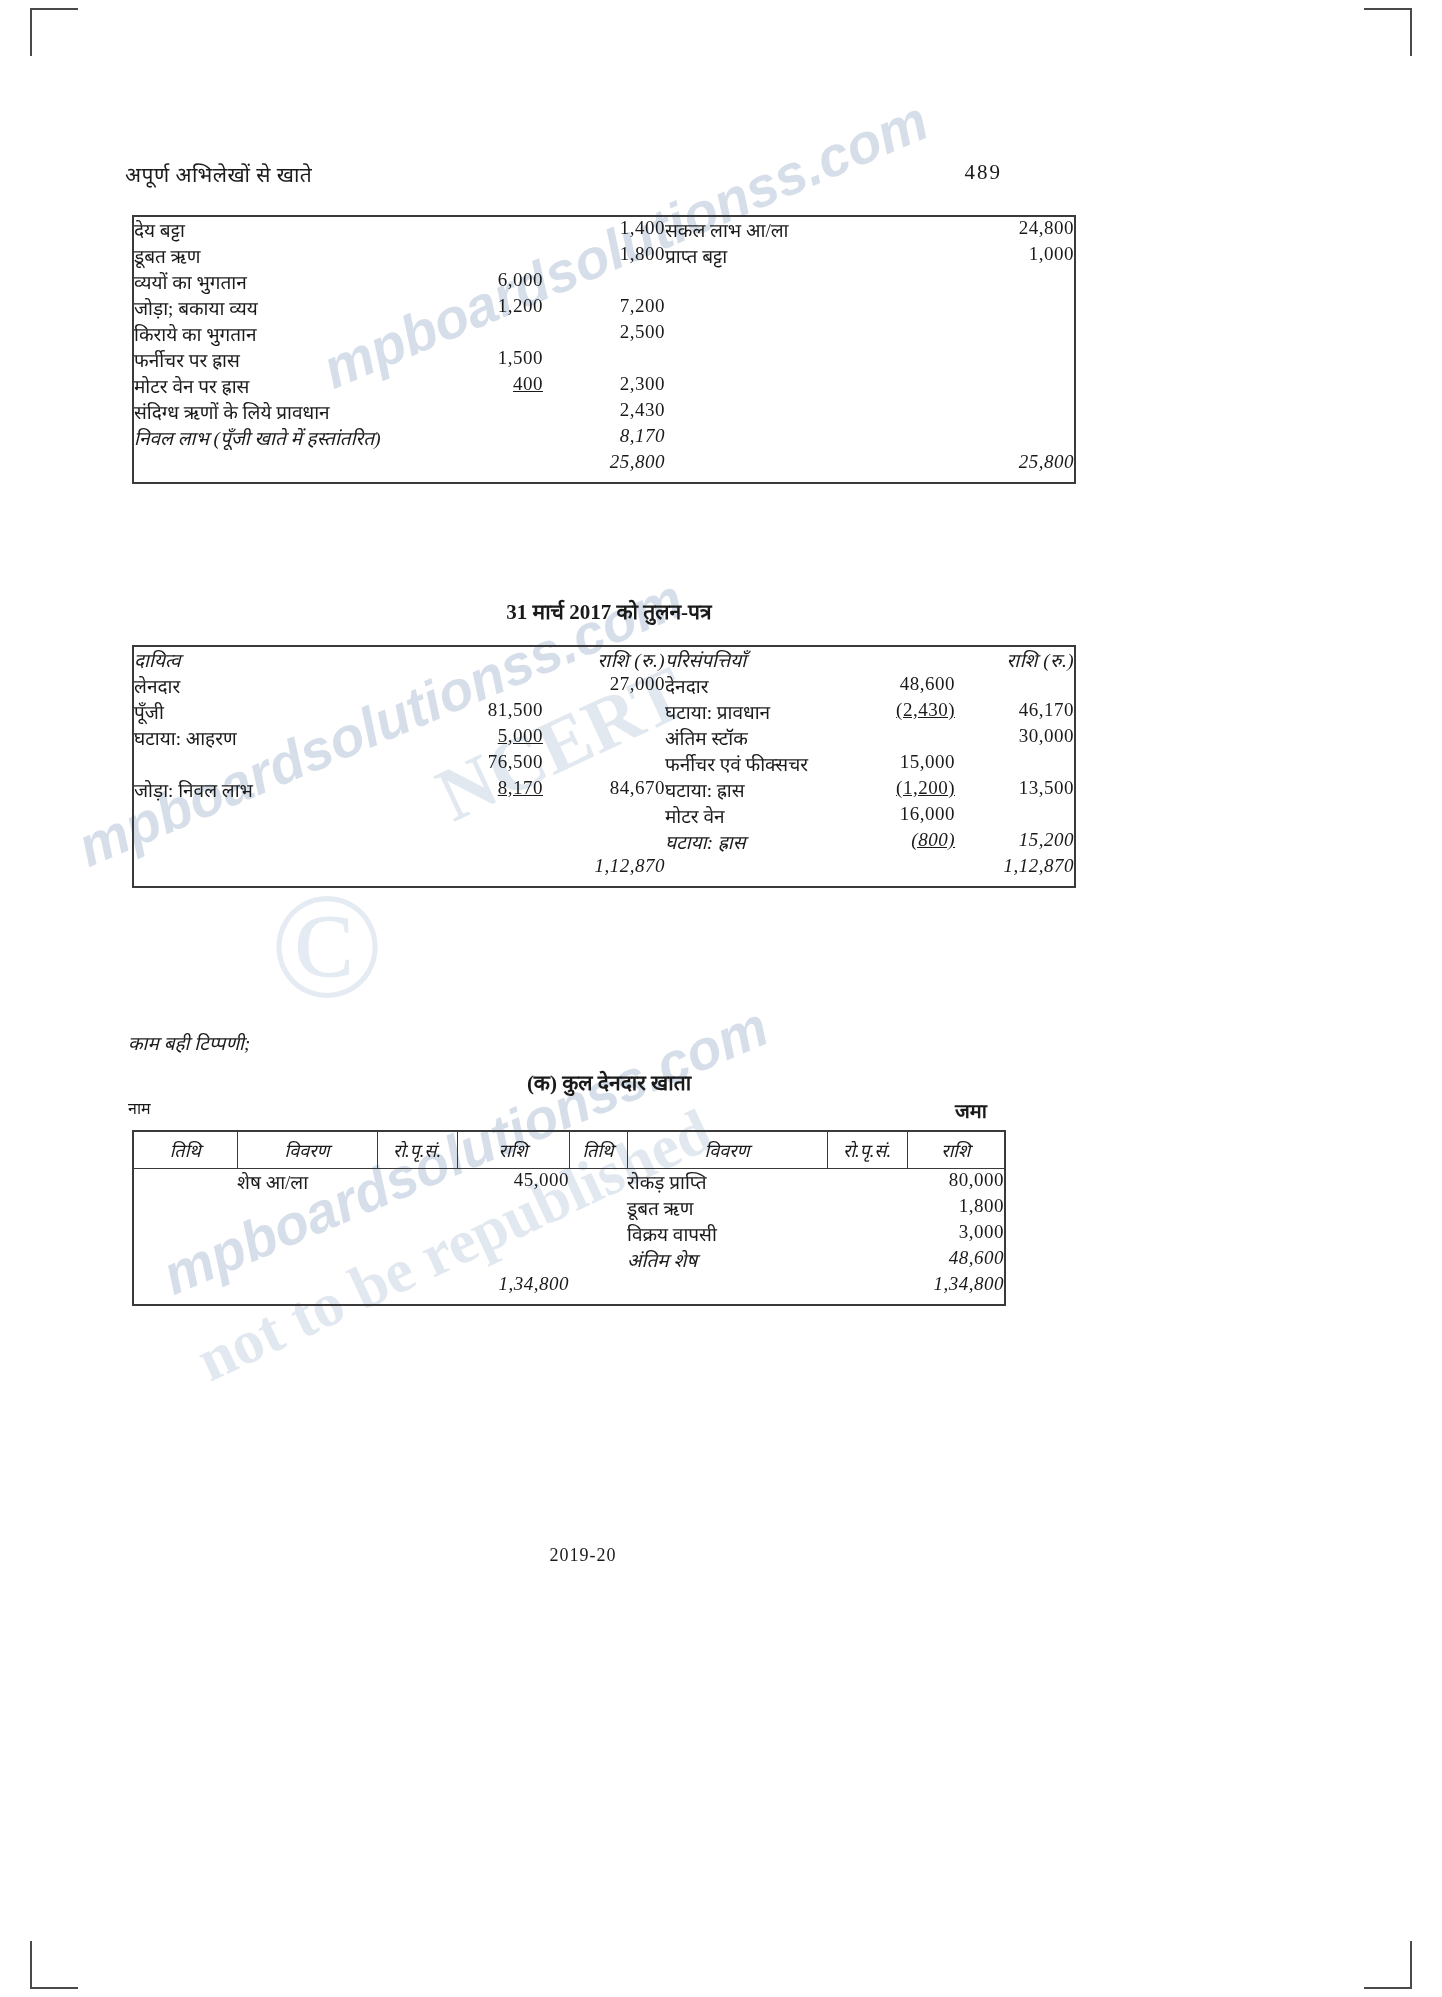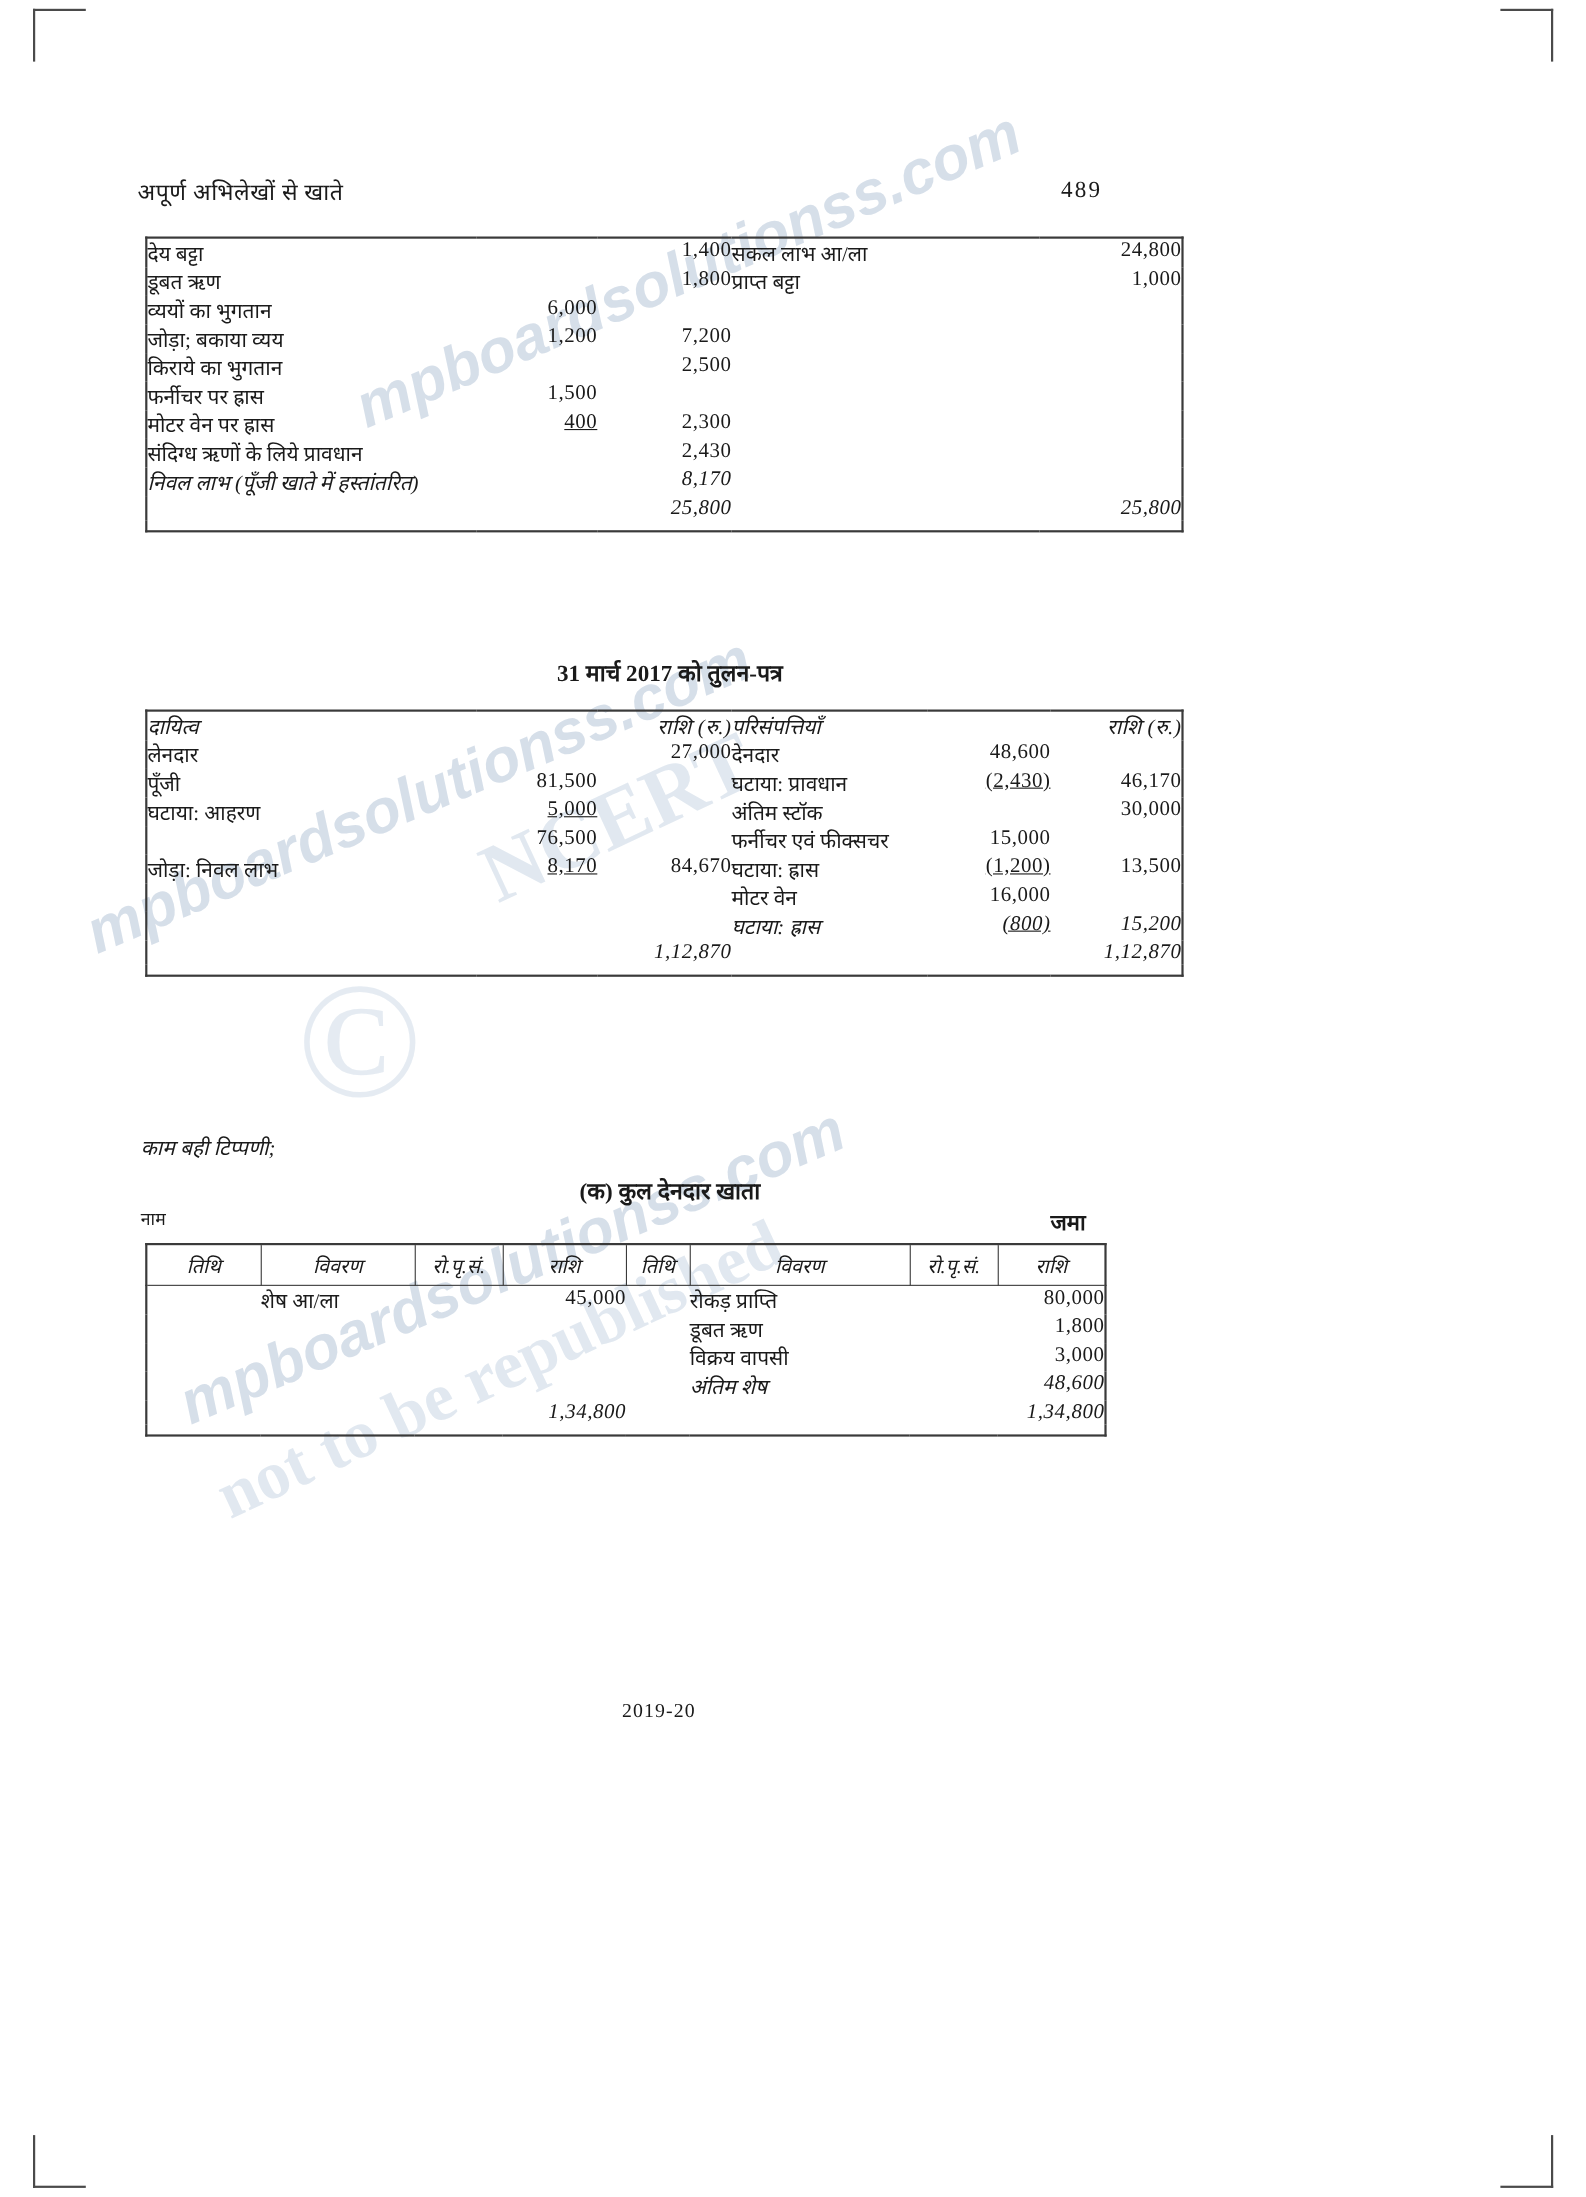--- a/index.html
+++ b/index.html
@@ -188,21 +188,20 @@
     font-weight: bold;
   }
 
   .footer {
     position: absolute;
     top: 1545px;
     width: 1166px;
     text-align: center;
     font-size: 18px;
     letter-spacing: 1px;
-    padding-left: 16px;
   }
 </style>
 </head>
 <body>
 
 <div class="crop-mark crop-tl"></div>
 <div class="crop-mark crop-tr"></div>
 <div class="crop-mark crop-bl"></div>
 <div class="crop-mark crop-br"></div>
 

